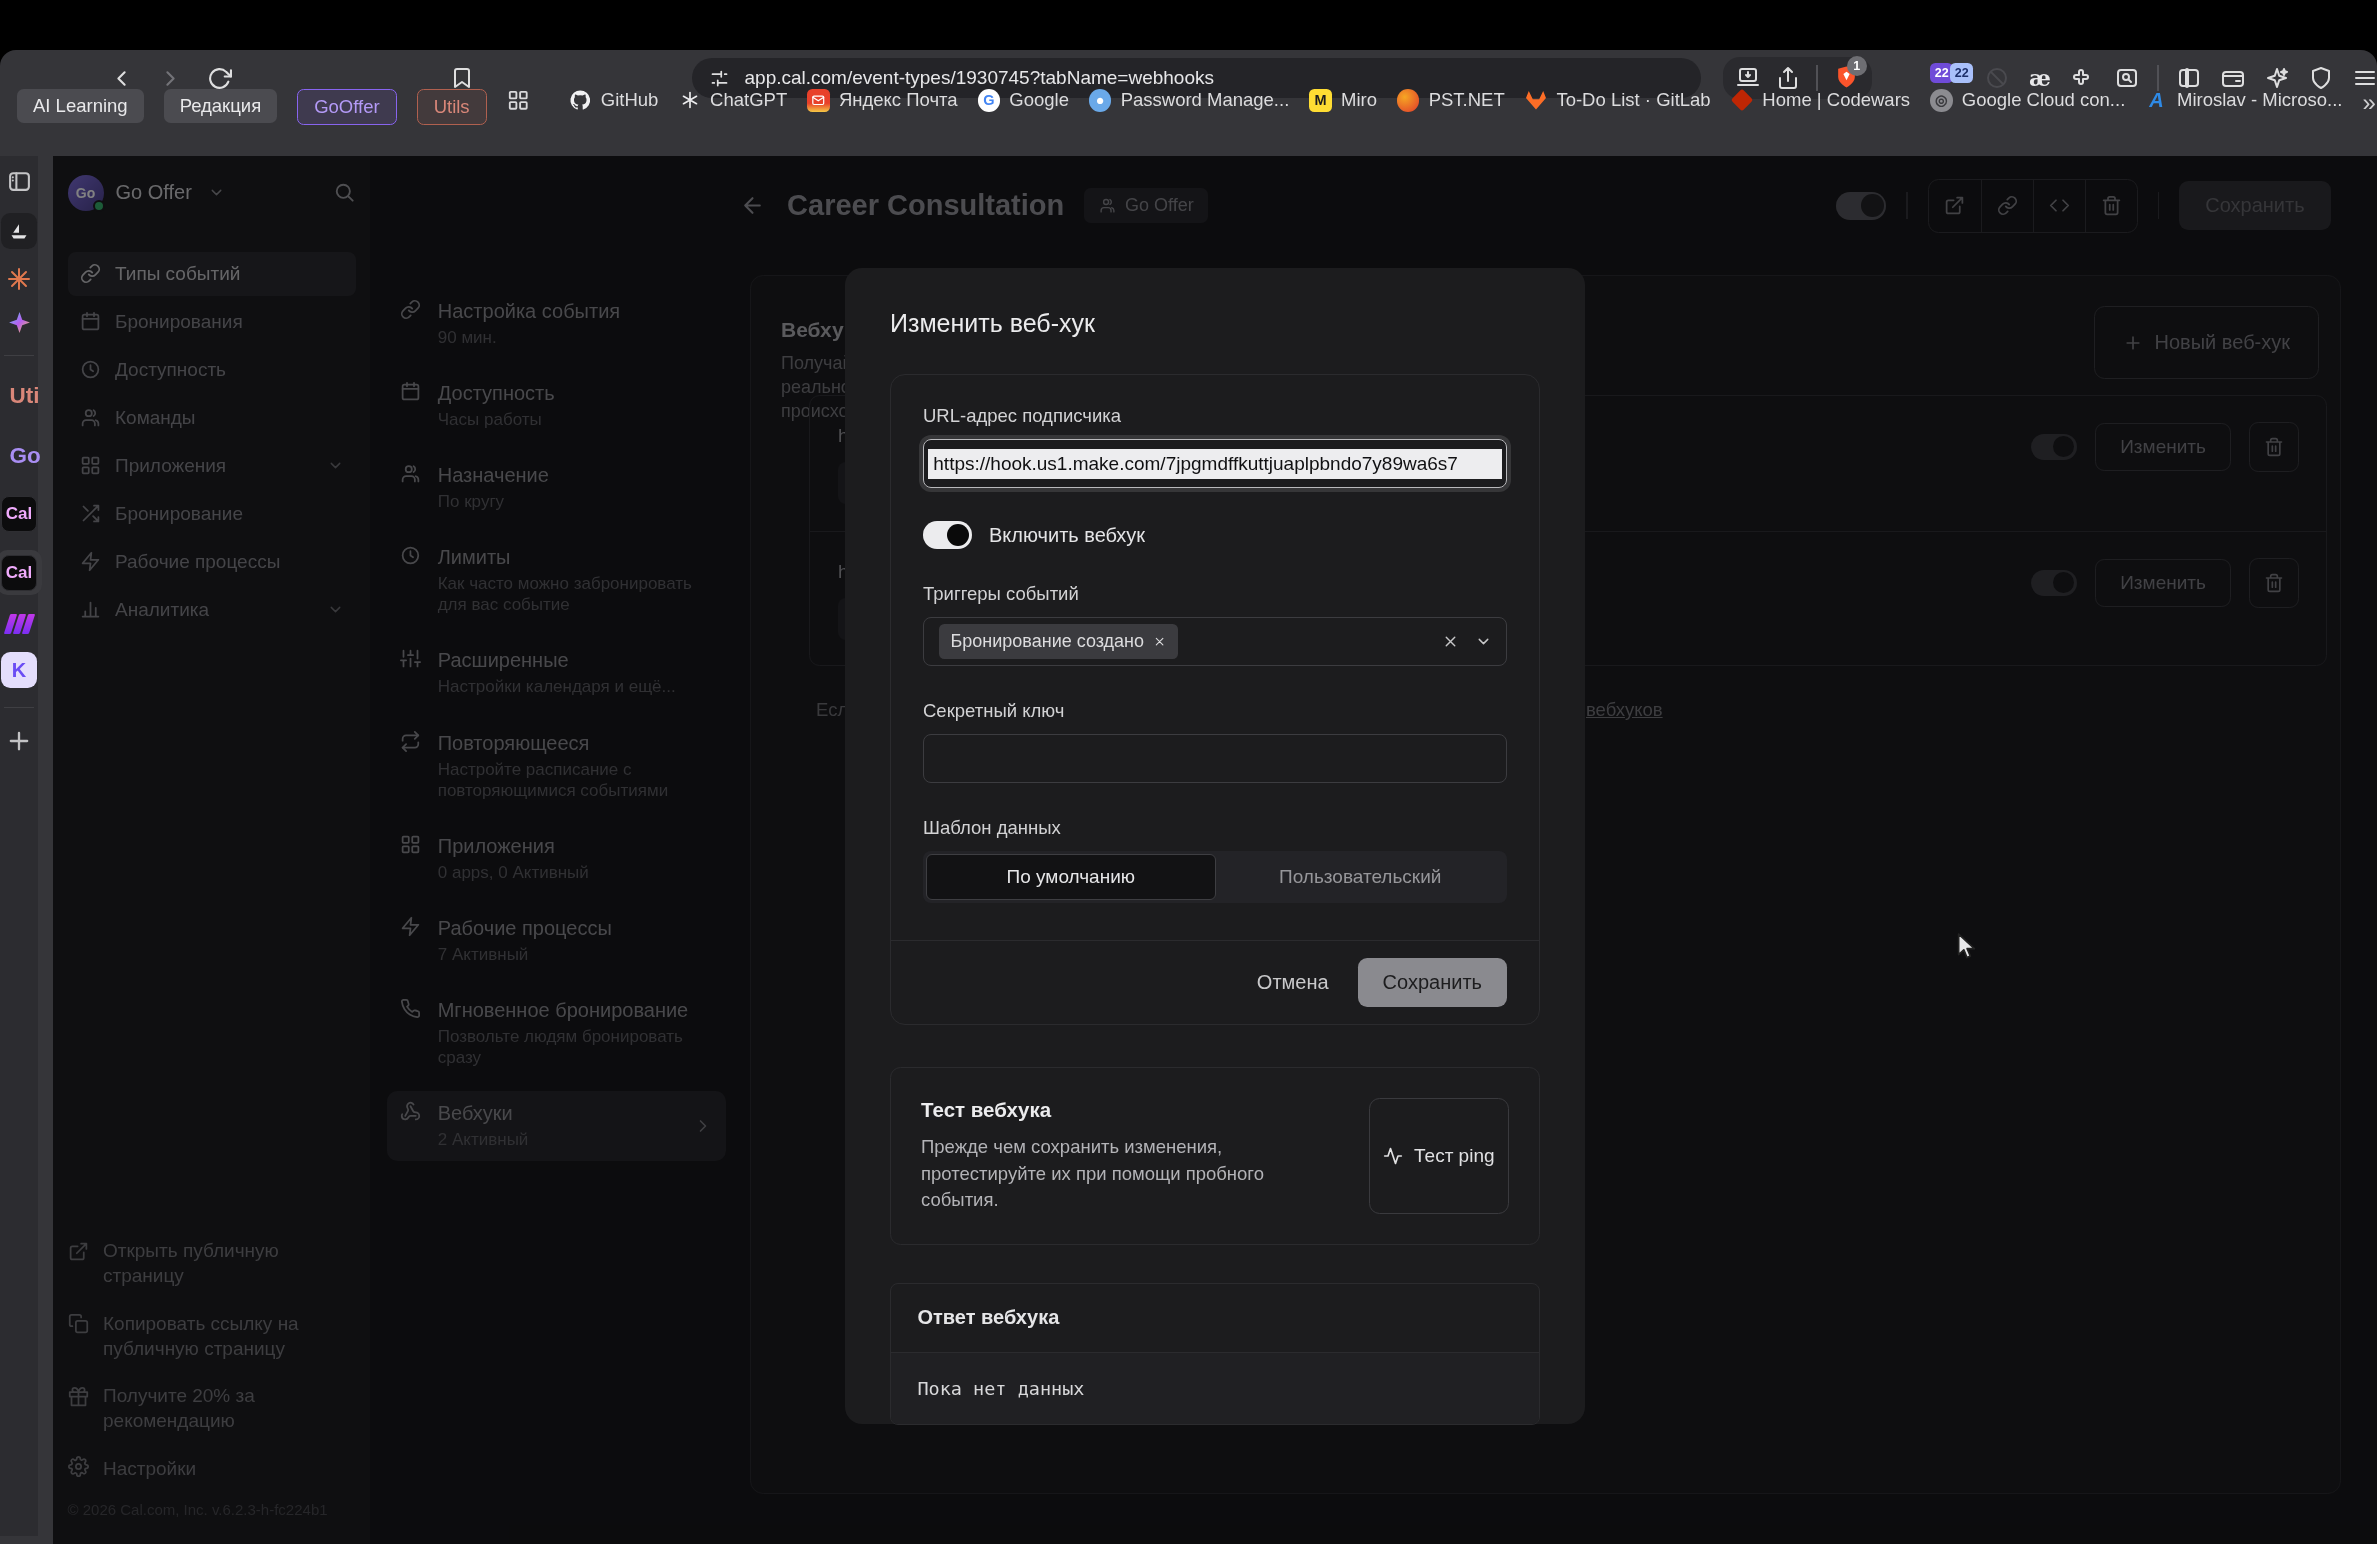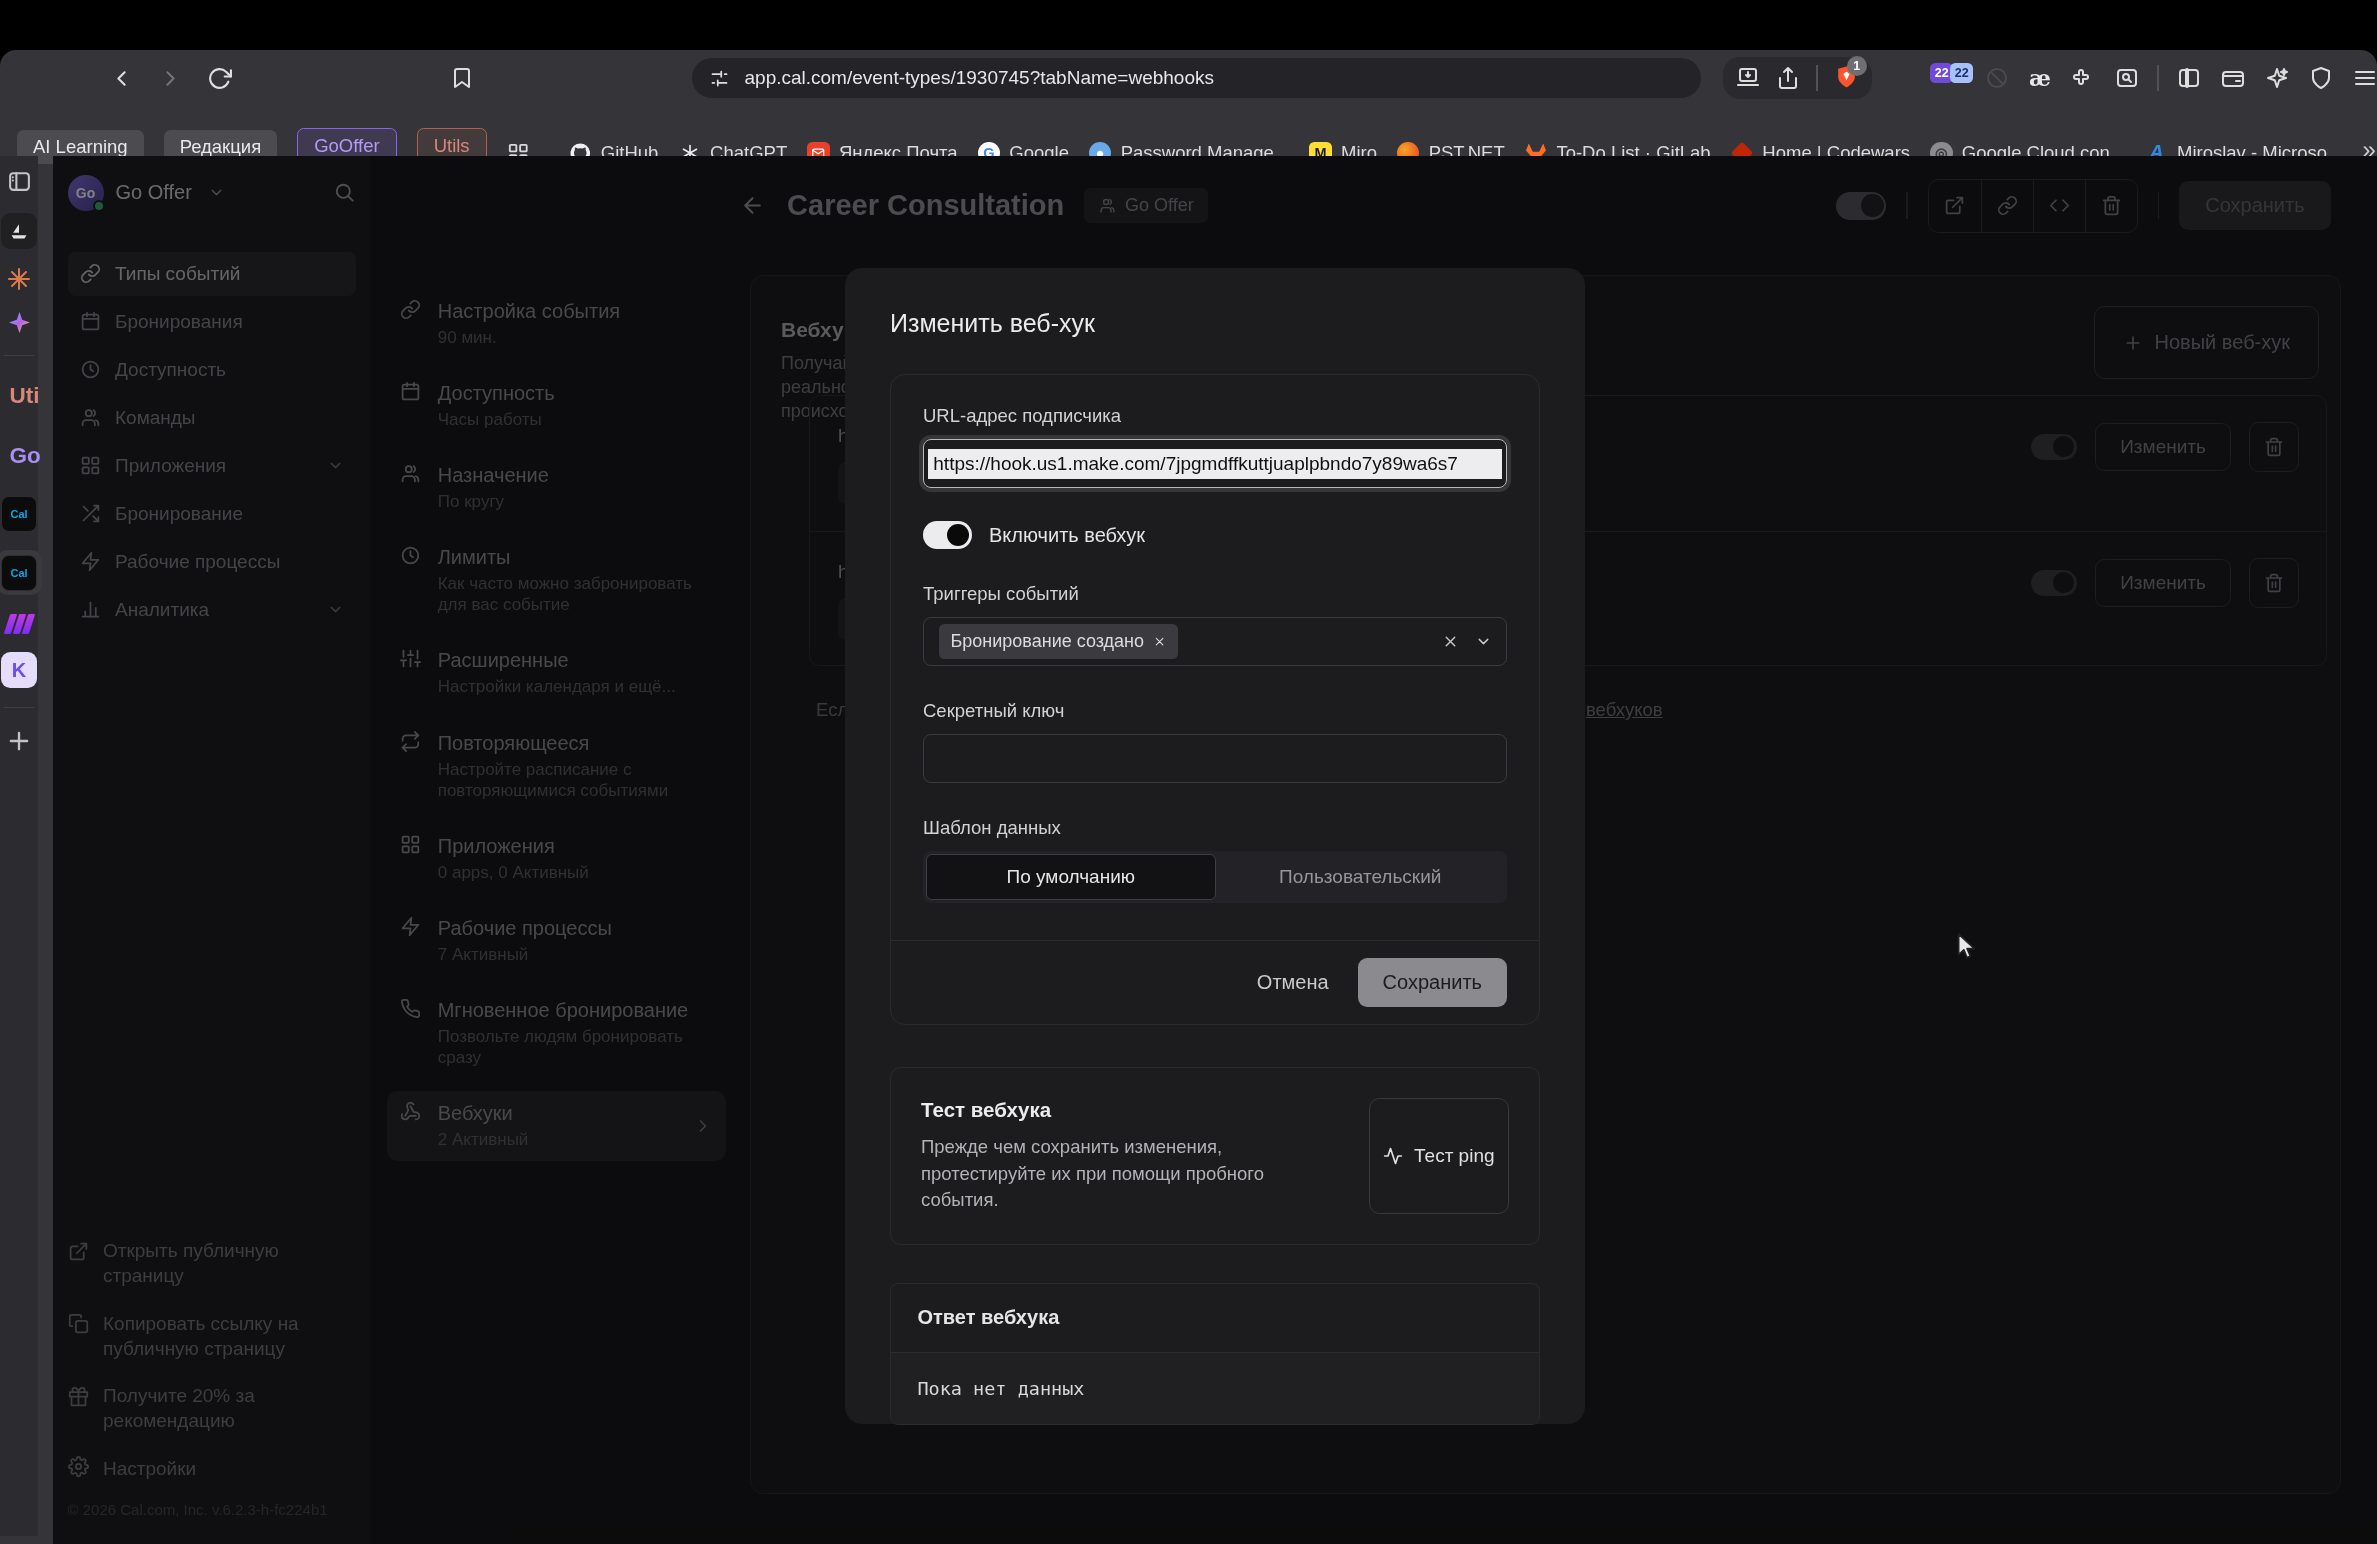--- a/index.html
+++ b/index.html
@@ -16,35 +16,35 @@
 .vd{width:1.3px;height:26.4px;background:#515156}
 .exts{display:flex;gap:20px;margin-left:73px;align-items:center}
 .endicons{display:flex;gap:20px;align-items:center;margin-left:18.5px}
 .badgewrap{position:relative}
 .badge{position:absolute;right:-8px;bottom:-5.3px;min-width:22.5px;height:20px;border-radius:5.3px;font-size:12.5px;font-weight:700;display:flex;align-items:center;justify-content:center;padding:0 3.3px}
 .badge.top{bottom:auto;top:-6.6px;background:#6e6e73;color:#fff;border-radius:50%;width:20px;min-width:20px}
 .gem{width:22.5px;height:22.5px;background:#4b21d8;transform:rotate(45deg);border-radius:4px}
 .oshield{width:24px;height:26.4px;background:#ef8b3c;clip-path:polygon(50% 0,100% 18%,100% 62%,50% 100%,0 62%,0 18%)}
 .ae{font-size:22.5px;font-weight:700;color:#e8e8ea;font-family:"DejaVu Serif",serif}
 
-.bm{position:absolute;top:64px;left:0;right:0;height:50px;display:flex;align-items:flex-end;padding:0 17px;gap:20px;font-size:18.5px;color:#dcdcde;white-space:nowrap}
+.bm{position:absolute;top:39px;left:0;right:0;height:50px;display:flex;align-items:flex-start;padding:0 17px;gap:20px;font-size:18.5px;color:#dcdcde;white-space:nowrap}
 .bgroup{padding:6px 16px;border-radius:6.6px;background:#4b4b50;color:#e9e9eb}
 .bgroup.purple{background:rgba(136,100,239,.12);border:1.3px solid #8864ef;color:#b49af7}
 .bgroup.red{background:rgba(176,96,79,.12);border:1.3px solid #b0604f;color:#d98779}
 .bitem{display:flex;align-items:center;gap:9.2px}
 .fav{width:22.5px;height:22.5px;border-radius:5.3px;display:flex;align-items:center;justify-content:center;font-size:14.5px;font-weight:700;flex:0 0 auto}
 .more{font-size:24px;color:#cfcfd1}
 
 .strip{position:absolute;left:0;top:106px;bottom:8px;width:38px;background:#2c2c30;display:flex;flex-direction:column;align-items:center;padding-top:13.2px;gap:18.5px;color:#c9c9cb}
 .tile{width:36px;height:36px;border-radius:9.2px;background:#202023;display:flex;align-items:center;justify-content:center}
 .hrr{width:30px;height:1.3px;background:#3f3f43}
 .tgroup{position:relative;width:53px;height:42px;display:flex;align-items:center;overflow:hidden}
 .tgbar{position:absolute;left:0;top:-4px;bottom:-4px;width:6.6px;border-radius:0 4px 4px 0}
 .tglabel{margin-left:17px;font-size:22.5px;font-weight:600;white-space:nowrap}
-.caltile{width:36px;height:36px;border-radius:8px;background:#0c0c0d;border:1.3px solid #2e2e32;display:flex;align-items:center;justify-content:center;color:#0ea5e9;font-size:11px;font-weight:700}
+.caltile{width:36px;height:36px;border-radius:8px;background:#0c0c0d;border:1.3px solid #2e2e32;display:flex;align-items:center;justify-content:center;color:#f0abfc;font-size:17px;font-weight:700}
 .activewrap{width:45px;height:45px;border-radius:10.6px;background:#3a3a3e;display:flex;align-items:center;justify-content:center}
 .make{display:flex;gap:2.6px}
 .make i{width:6.6px;height:20px;background:linear-gradient(180deg,#c238e8,#7b2ff2);transform:skewX(-18deg);border-radius:1.3px}
 .ktile{width:36px;height:36px;border-radius:9.2px;background:#e4defc;color:#6a4df4;font-weight:800;font-size:20px;display:flex;align-items:center;justify-content:center}
 
 .webarea{position:absolute;left:53px;top:106px;right:0;bottom:0;background:#141416;overflow:hidden}
 
 .sb{position:absolute;left:0;top:0;bottom:0;width:317px;background:#1a1a1c;padding:18.5px 14.5px;z-index:1}
 .team{display:flex;align-items:center;gap:12px}
 .avatar{position:relative;width:36px;height:36px;border-radius:50%;background:linear-gradient(135deg,#7d6cdb,#4a3f8c);color:#fff;font-size:14px;font-weight:700;display:flex;align-items:center;justify-content:center}

